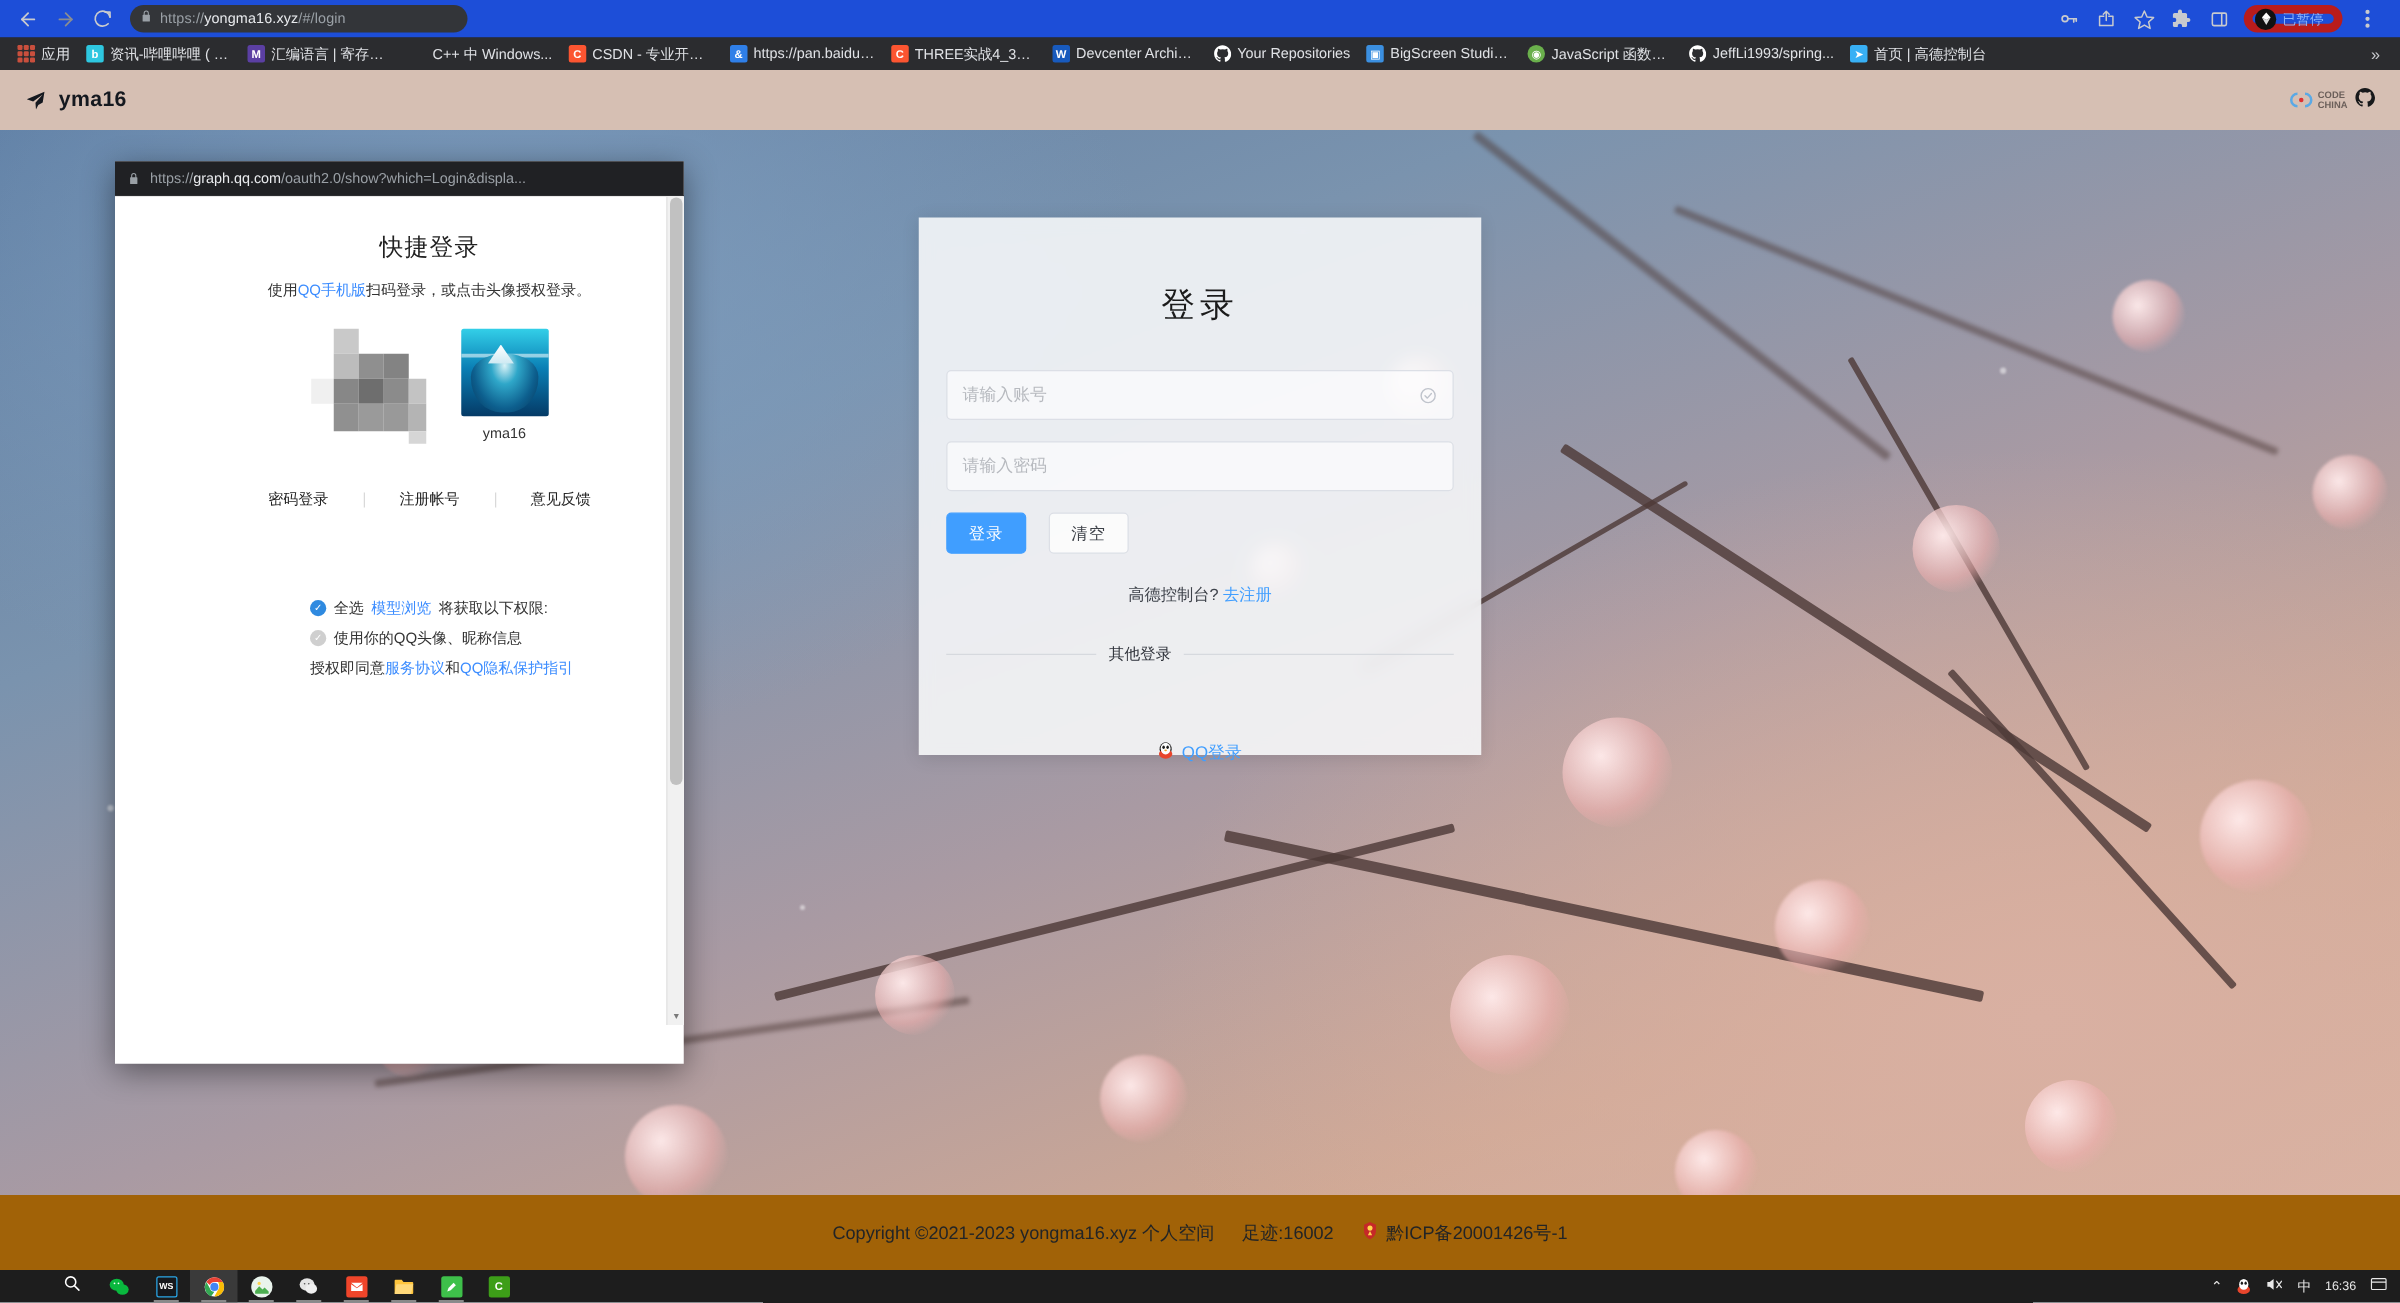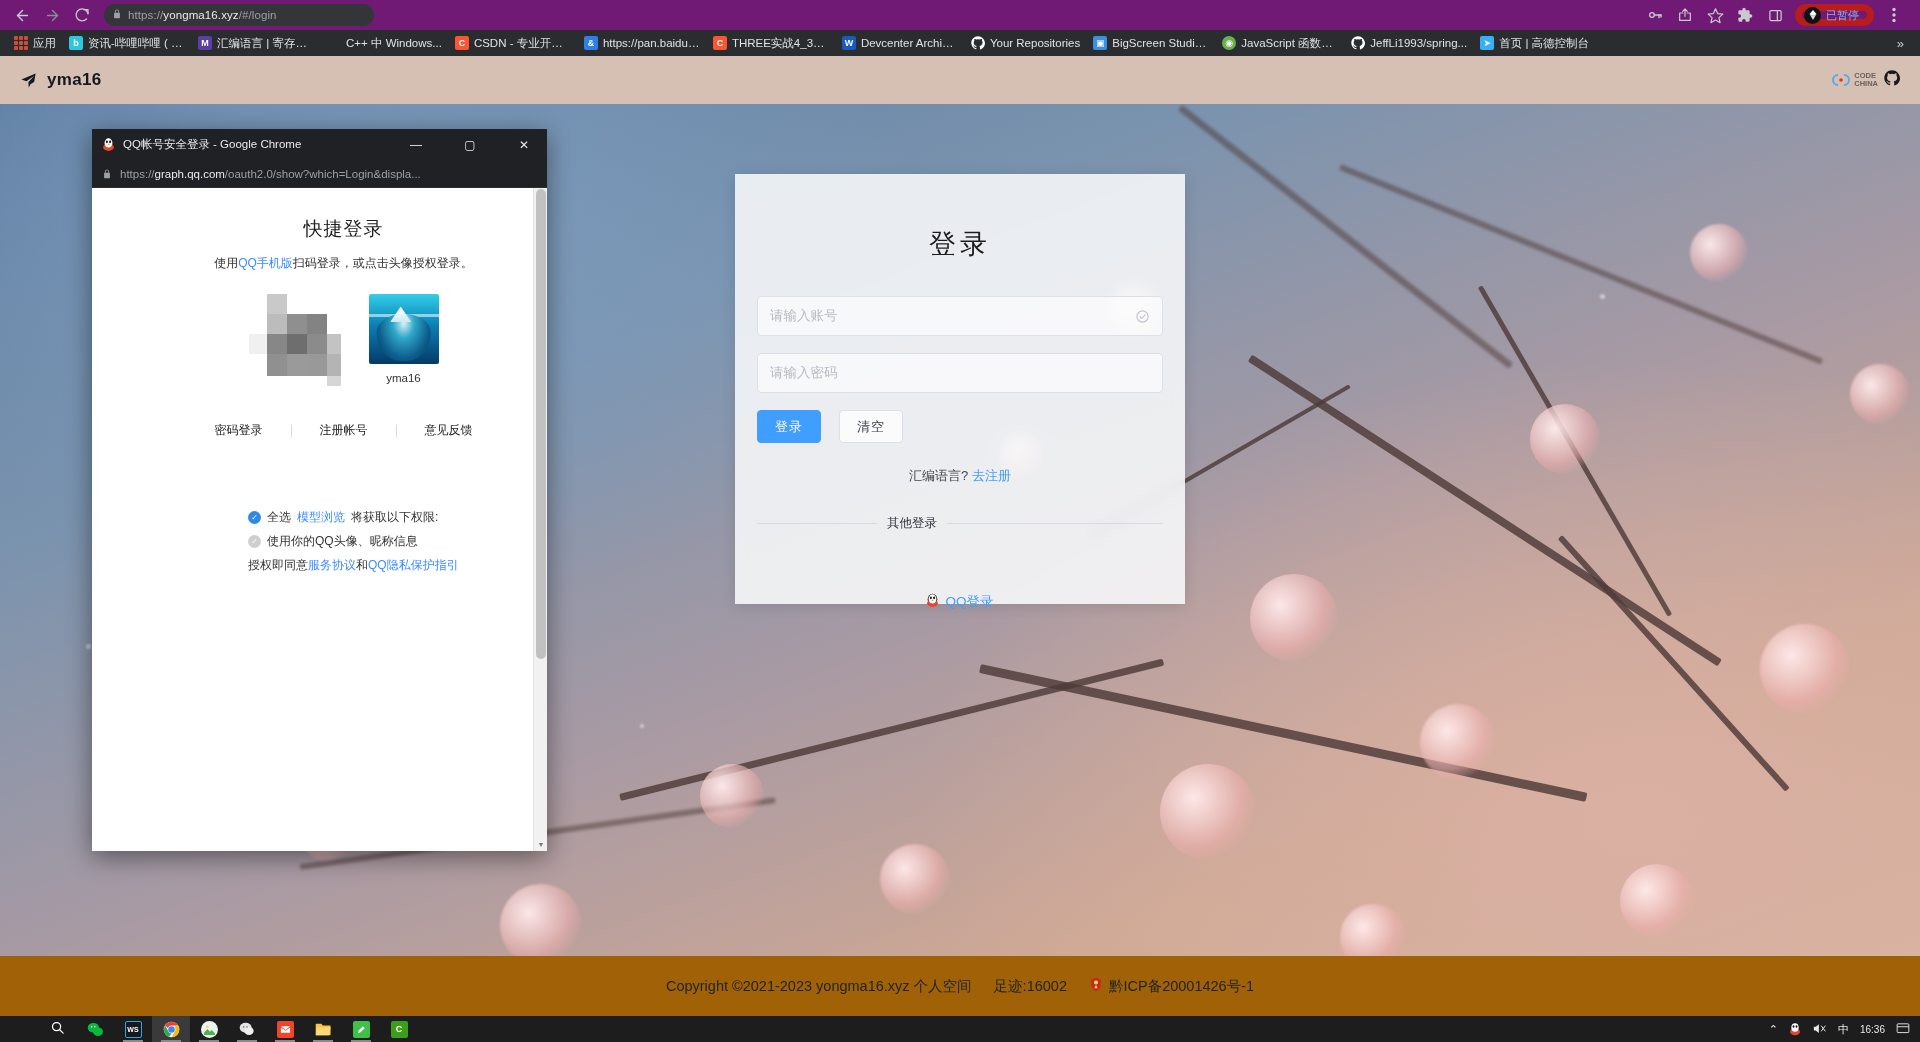--- a/index.html
+++ b/index.html
@@ -7,21 +7,21 @@
     width: 1920px; height: 1042px;
     overflow: hidden;
     font-family: "Liberation Sans", "DejaVu Sans", sans-serif;
     background: #fff;
   }
 
   
   .browser { width: 1920px; height: 1042px; position: relative; background: #202124; }
 
   .nav-bar {
-    height: 30px; background: #701a75; display: flex; align-items: center;
+    height: 30px; background: #1d4ed8; display: flex; align-items: center;
     padding: 0 8px; gap: 2px;
   }
   .nav-btn {
     width: 28px; height: 28px; display: flex; align-items: center; justify-content: center;
     color: #c8cace; font-size: 15px; border-radius: 50%; flex: 0 0 auto;
   }
   .nav-btn svg { display: block; }
   .omnibox {
     flex: 0 0 auto; width: 270px; height: 22px; background: #333539;
     border-radius: 12px; display: flex; align-items: center; padding: 0 8px;
@@ -523,21 +523,21 @@
       <div class="field">
         <span class="ph">请输入密码</span>
       </div>
 
       <div class="btn-row">
         <div class="btn btn-primary">登录</div>
         <div class="btn btn-default">清空</div>
       </div>
 
       <div class="signup-line">
-        <span>汇编语言?</span>
+        <span>高德控制台?</span>
         <a href="#">去注册</a>
       </div>
 
       <div class="divider">
         <span class="line l"></span>
         <span class="dtext">其他登录</span>
         <span class="line"></span>
       </div>
 
       <div class="other-login">
@@ -568,36 +568,20 @@
               <path d="M10 11.5l2.5 5h-5z" fill="#ffd54f"></path>
             </svg>
         </span>
         <span>黔ICP备20001426号-1</span>
       </span>
     </div>
 
   </div>
 
   <div class="qq-window">
-    <div class="qqw-title">
-      <span style="display:flex">
-        <svg width="13" height="15" viewBox="0 0 24 28">
-            <ellipse cx="12" cy="12" rx="9" ry="10.5" fill="#1a1a1a"></ellipse>
-            <ellipse cx="12" cy="19" rx="10" ry="7" fill="#e8452c"></ellipse>
-            <ellipse cx="12" cy="11" rx="7.4" ry="8.6" fill="#fdfdfd"></ellipse>
-            <ellipse cx="9" cy="9" rx="1.9" ry="2.5" fill="#1a1a1a"></ellipse>
-            <ellipse cx="15" cy="9" rx="1.9" ry="2.5" fill="#1a1a1a"></ellipse>
-            <ellipse cx="12" cy="13.6" rx="2" ry="1.3" fill="#f3a32c"></ellipse>
-          </svg>
-      </span>
-      <span class="t">QQ帐号安全登录 - Google Chrome</span>
-      <span class="wbtn">—</span>
-      <span class="wbtn">▢</span>
-      <span class="wbtn close">✕</span>
-    </div>
 
     <div class="qqw-omni">
       <span style="display:flex">
         <svg width="10" height="12" viewBox="0 0 24 24" fill="#9aa0a6">
             <path d="M12 1a5 5 0 0 0-5 5v3H6a1 1 0 0 0-1 1v11a1 1 0 0 0 1 1h12a1 1 0 0 0 1-1V10a1 1 0 0 0-1-1h-1V6a5 5 0 0 0-5-5zm0 2a3 3 0 0 1 3 3v3H9V6a3 3 0 0 1 3-3z"></path>
           </svg>
       </span>
       <span class="u">https://<b>graph.qq.com</b><span>/oauth2.0/show?which=Login&amp;displa...</span></span>
     </div>
 

